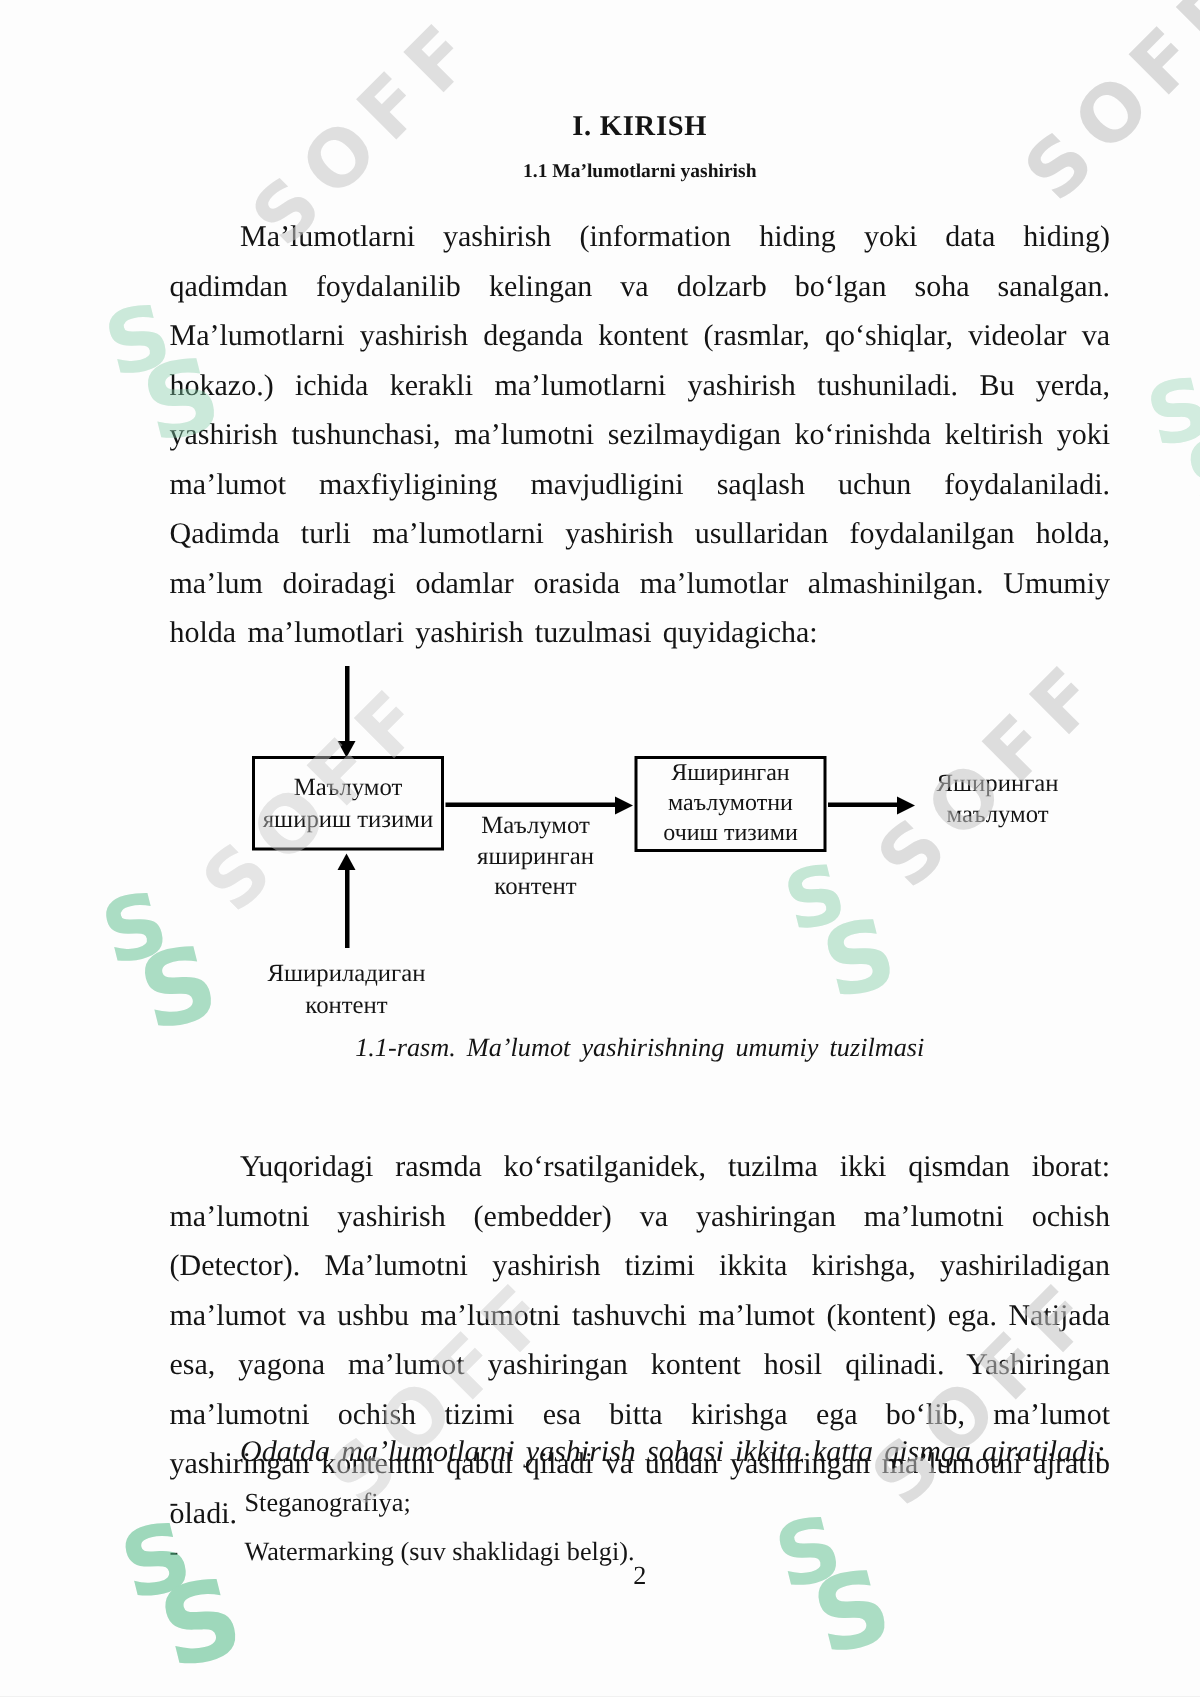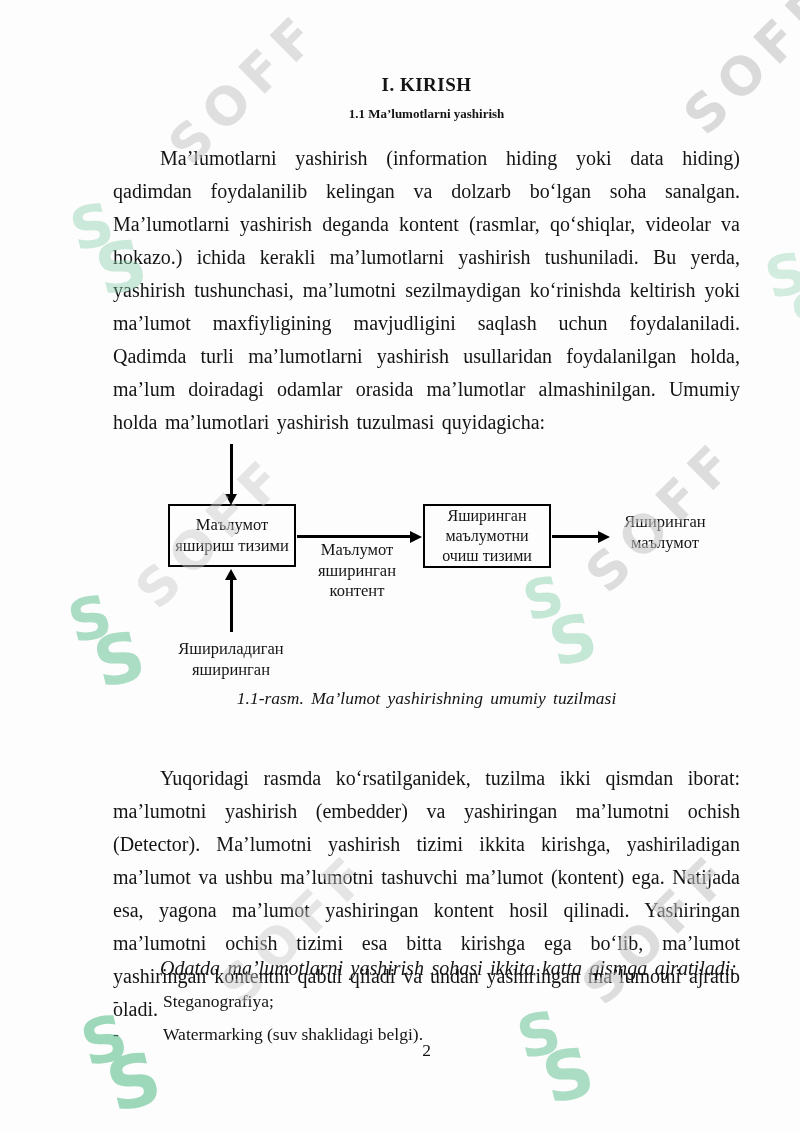--- a/index.html
+++ b/index.html
@@ -127,21 +127,21 @@
     <div class="dline" style="left:552px;top:535px;width:48px;height:2.5px;"></div>
     <div class="ah ah-right" style="left:598px;top:530.5px;"></div>
 
     <div class="dlabel" style="left:600px;top:512px;width:130px;line-height:20.5px;">Яширинган
 маълумот</div>
 
     <div class="ah ah-up" style="left:225px;top:569px;"></div>
     <div class="dline" style="left:230px;top:579px;width:2.5px;height:53px;"></div>
 
     <div class="dlabel" style="left:141px;top:638px;width:180px;">Яшириладиган
-яширинган</div>
+контент</div>
   </div>
 
   <div class="fig-caption">1.1-rasm. Ma’lumot yashirishning umumiy tuzilmasi</div>
 
   <div class="wm-layer" id="wm-layer">
       <div class="wm" style="font-size: 52px; left: 245px; top: 88px; color: rgb(199, 199, 199); opacity: 0.55;">SOFF</div>
       <div class="wm" style="font-size: 52px; left: 760px; top: 58px; color: rgb(195, 195, 195); opacity: 0.6;">SOFF</div>
       <div class="wm-logo" style="left: 105px; top: 250px; color: rgb(127, 203, 164); opacity: 0.4;">
         <span class="s1" style="font-size: 58px;">S</span>
         <span class="s2" style="font-size: 68px;">S</span>

